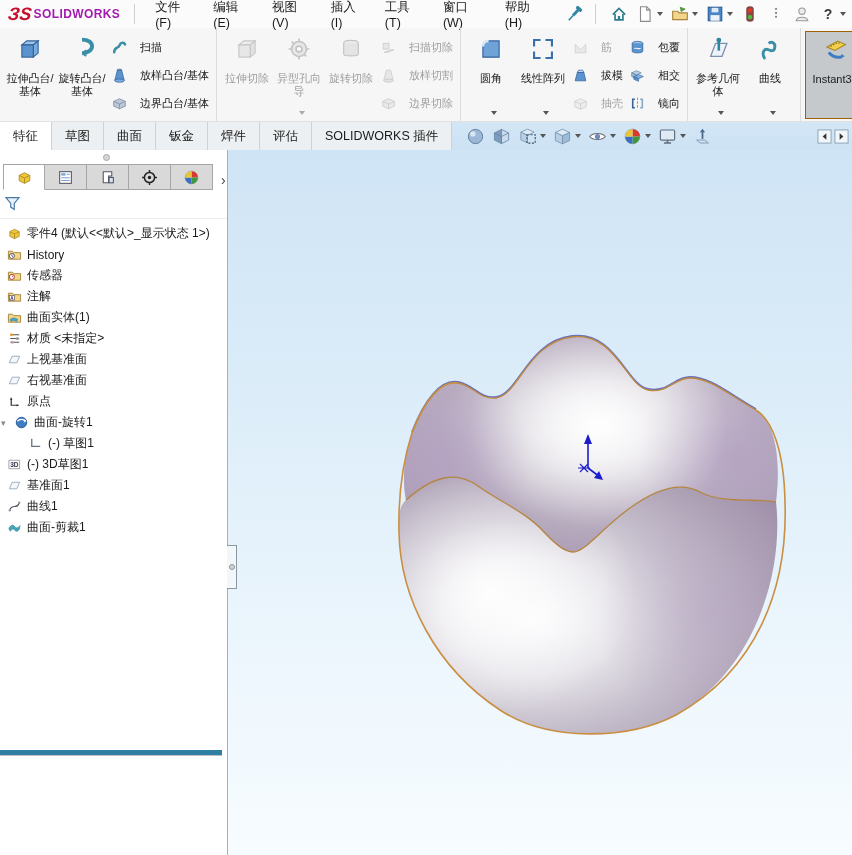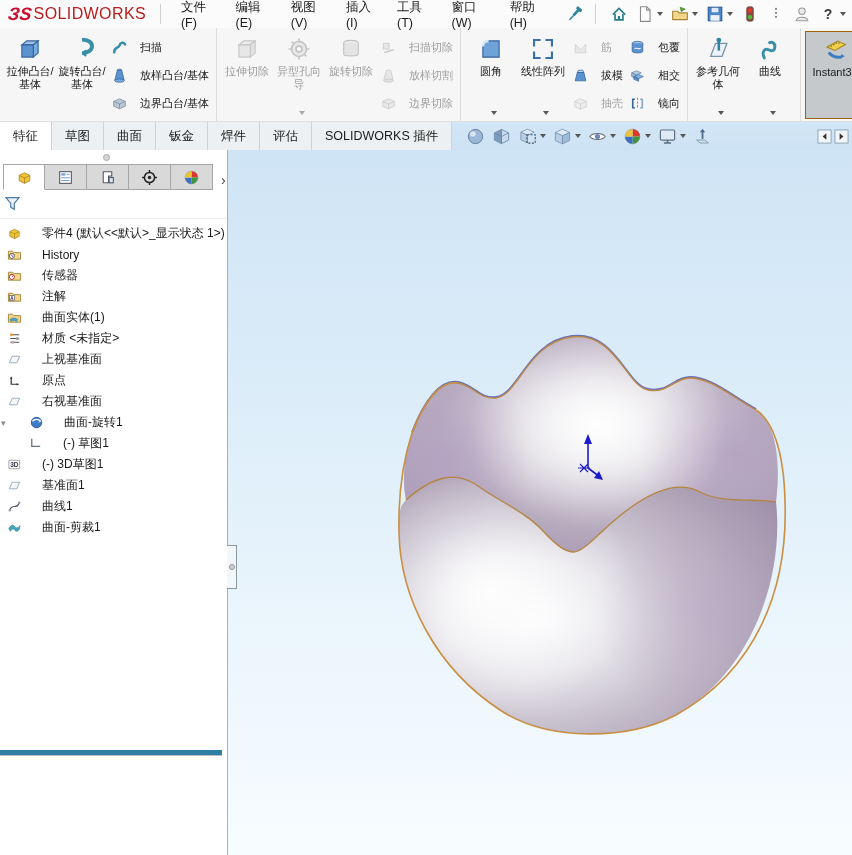--- a/index.html
+++ b/index.html
@@ -1,34 +1,34 @@
 <!DOCTYPE html>
 <html><head>
 <meta charset="utf-8">
 <style>
 *{box-sizing:border-box;margin:0;padding:0}
 html,body{width:852px;height:855px;overflow:hidden;font-family:"Liberation Sans","DejaVu Sans",sans-serif;font-size:12px;color:#1a1a1a;background:#fff}
 .titlebar{height:28px;display:flex;align-items:center;background:#fbfbfb;padding-left:8px}
 .logo{display:flex;align-items:center;gap:2px;margin-right:4px}
 .logo-mark{color:#c8102e;font-weight:bold;font-style:italic;font-size:18px;transform:skewX(-8deg);line-height:1}
-.logo-text{color:#b91c1c;font-weight:normal;font-size:16px;letter-spacing:.4px}
+.logo-text{color:#a21caf;font-weight:bold;font-size:12px;letter-spacing:.4px}
 .vsep{width:1px;height:20px;background:#cfcfcf;margin:0 10px}
 .menus{display:flex}
 .menu-item{padding:5px 10px;font-size:12.5px;cursor:default}
 .pinwrap{width:22px;height:22px;margin-left:10px}
 .qat{display:flex;align-items:center;margin-left:auto;padding-right:2px}
 .qat-btn{display:flex;align-items:center;height:24px;padding:0 4px}
 .ic{display:inline-block}
 .ic svg{width:100%;height:100%;display:block}
 .caret{width:0;height:0;border-left:3.5px solid transparent;border-right:3.5px solid transparent;border-top:4px solid #555;margin-left:3px}
 .ribbon{height:94px;background:#f6f6f6;display:flex;align-items:stretch;overflow:hidden;border-bottom:1px solid #e0e0e0}
 .rib-group{display:flex;padding:3px 4px;border-right:1px solid #dcdcdc;align-items:flex-start}
 .rib-big{width:52px;display:flex;flex-direction:column;align-items:center;padding-top:5px;height:88px;position:relative}
 .rib-big .bic{width:26px;height:26px}
-.rib-big .lbl{font-size:11px;line-height:1.15;text-align:center;margin-top:3px;word-break:break-all;width:50px}
+.rib-big .lbl{font-size:11px;line-height:1.15;text-align:center;margin-top:10px;word-break:break-all;width:50px}
 .rib-big .caret{position:absolute;bottom:4px;left:50%;transform:translateX(-50%)}
 .rib-stack{display:flex;flex-direction:column;justify-content:space-around;height:88px;padding:2px 3px}
 .rib-small{display:flex;align-items:center;gap:12px;font-size:11px;white-space:nowrap;height:24px}
 .rib-small .sic{width:17px;height:17px;flex:0 0 17px}
 .disabled{color:#9e9e9e}
 .disabled .caret{border-top-color:#aaa}
 .dim svg{opacity:.55;filter:grayscale(.9)}
 .instant3d-btn{background:#c5c9cc;border:1px solid #a16207;height:88px;width:62px}
 .tabrow{height:28px;display:flex;align-items:stretch;background:linear-gradient(180deg,#d2e6f6,#cde2f3)}
 .rtabs{display:flex;background:#edf0f2}
@@ -44,21 +44,21 @@
 .panel-grip{position:absolute;top:4px;left:103px;width:7px;height:7px;border-radius:50%;background:#d6d6d6;border:1px solid #a8a8a8}
 .fm-tabs{display:flex;margin-top:14px;padding-left:3px;align-items:flex-end}
 .fm-tab{width:42px;height:26px;background:#d9d9d9;border:1px solid #a6a6a6;border-left-width:0;display:flex;align-items:center;justify-content:center}
 .fm-tab:first-child{border-left-width:1px}
 .fm-tab.active{background:#fff;border-bottom-color:#fff}
 .fm-tab .fic{width:17px;height:17px}
 .fm-chevron{margin-left:8px;color:#444;font-size:14px;padding-bottom:2px}
 .filter-row{padding:4px 3px 2px 3px}
 .filter-row .fic{width:19px;height:19px}
 .tree{flex:1;overflow:hidden;padding-top:4px;border-top:1px solid #ececec}
-.tree-row{display:flex;align-items:center;height:21px;padding-left:7px;gap:20px;font-size:12px;white-space:nowrap}
+.tree-row{display:flex;align-items:center;height:21px;padding-left:7px;gap:5px;font-size:12px;white-space:nowrap}
 .tree-row .tic{width:15px;height:15px;flex:0 0 15px}
 .tree-row.child{padding-left:28px}
 .texp{color:#8a8a8a;font-size:9px;width:8px;margin-left:-6px}
 .rollback{height:5px;width:222px;margin-top:3px;box-shadow:0 1px 0 rgba(0,0,0,.25)}
 .below-rollback{flex:0 0 100px}
 .panel-splitter{position:absolute;right:-10px;top:395px;width:10px;height:44px;background:#f2f7fb;border:1px solid #8d979e;border-left:none;display:flex;align-items:center;justify-content:center;z-index:6}
 .splitter-grip{width:6px;height:6px;border-radius:50%;background:#d2d2d2;border:1px solid #959595}
 .viewport{flex:1;position:relative;background:linear-gradient(180deg,#cfe4f5 0%,#dcedf9 35%,#eef7fd 75%,#f7fcff 100%);overflow:hidden}
 .viewport svg.scene{position:absolute;left:0;top:0}
 </style>
@@ -618,34 +618,34 @@
           <span class="tic ic">
             <svg viewBox="0 0 16 16">
               <path d="M2.5 11.5 L5.5 4.5 H13.5 L10.5 11.5 Z" fill="#eef3f8" fill-opacity=".65" stroke="#8fa3b8" stroke-width=".9"></path>
             </svg>
           </span>
           <span class="tlbl">上视基准面</span>
         </div>
         <div class="tree-row">
           <span class="tic ic">
             <svg viewBox="0 0 16 16">
+              <path d="M2.5 11.5 L5.5 4.5 H13.5 L10.5 11.5 Z" fill="#eef3f8" fill-opacity=".65" stroke="#8fa3b8" stroke-width=".9"></path>
+            </svg>
+          </span>
+          <span class="tlbl">右视基准面</span>
+        </div>
+        <div class="tree-row">
+          <span class="tic ic">
+            <svg viewBox="0 0 16 16">
               <path d="M4.5 4 V12 H12.5" fill="none" stroke="#333" stroke-width="1.3"></path>
               <path d="M4.5 4.2 L3.2 6.4 H5.8 Z" fill="#333"></path>
               <path d="M12.3 12 L10.2 10.8 V13.2 Z" fill="#333"></path>
             </svg>
           </span>
           <span class="tlbl">原点</span>
-        </div>
-        <div class="tree-row">
-          <span class="tic ic">
-            <svg viewBox="0 0 16 16">
-              <path d="M2.5 11.5 L5.5 4.5 H13.5 L10.5 11.5 Z" fill="#eef3f8" fill-opacity=".65" stroke="#8fa3b8" stroke-width=".9"></path>
-            </svg>
-          </span>
-          <span class="tlbl">右视基准面</span>
         </div>
         <div class="tree-row">
           <span class="texp">▾</span>
           <span class="tic ic">
             <svg viewBox="0 0 16 16">
               <circle cx="8" cy="8" r="5.6" fill="#3e7dc4" stroke="#2a5a94"></circle>
               <path d="M3.6 6.6 C6 4 10 4 12.4 6.6" stroke="#fff" fill="none" stroke-width="1.4"></path>
               <path d="M12.4 6.6 L11 4.9 M12.4 6.6 L10.5 7.6" stroke="#fff" fill="none" stroke-width="1"></path>
             </svg>
           </span>

